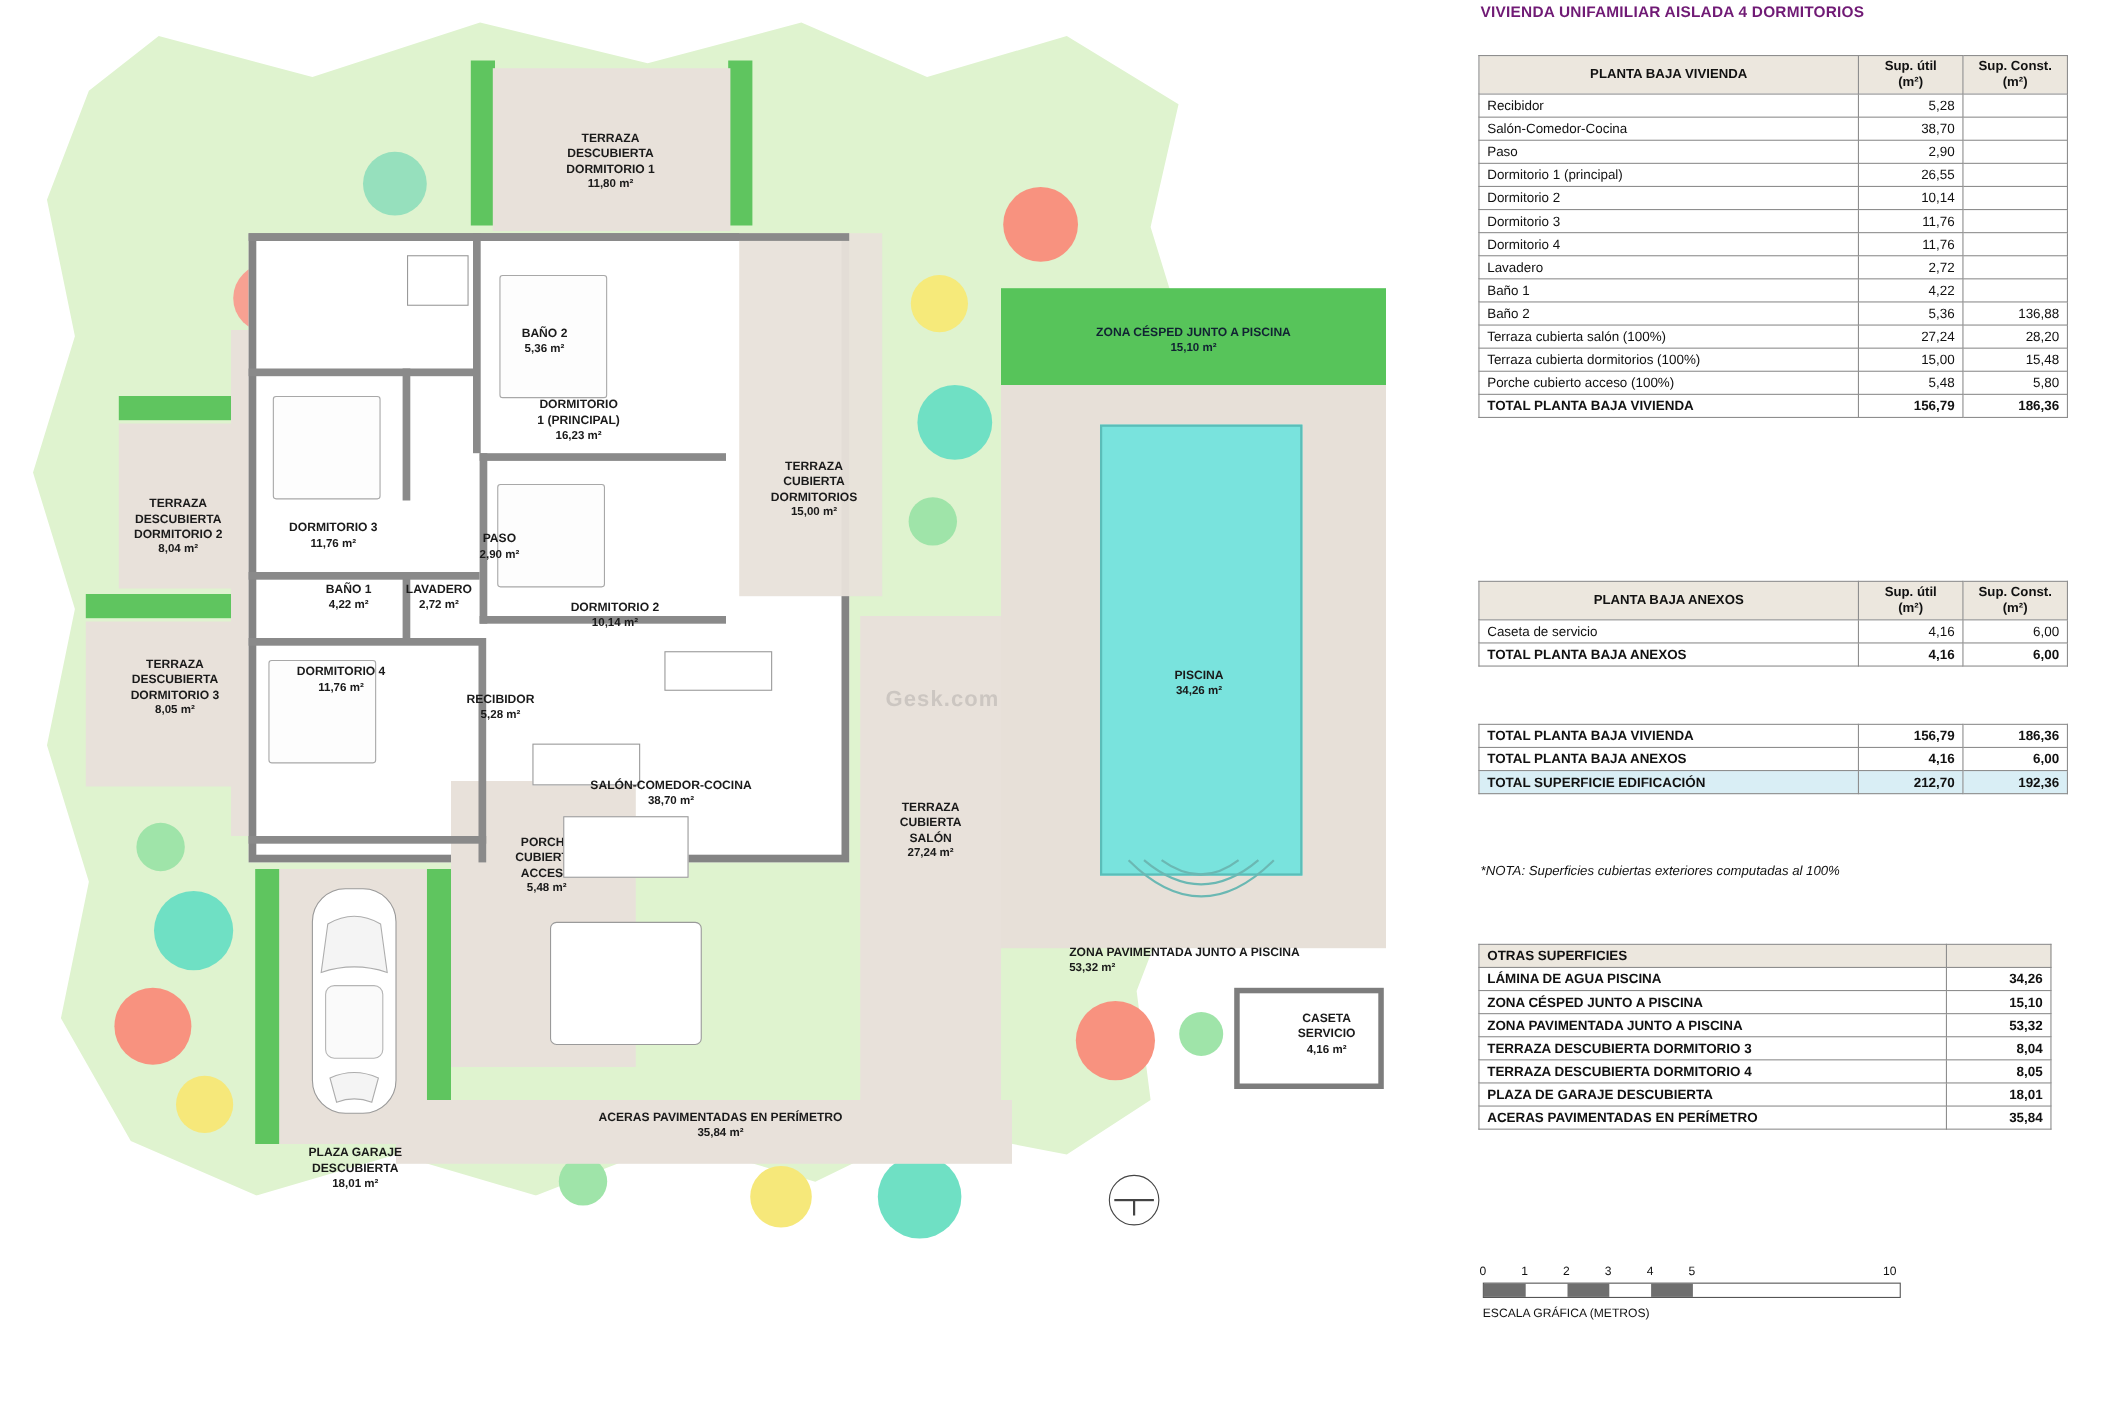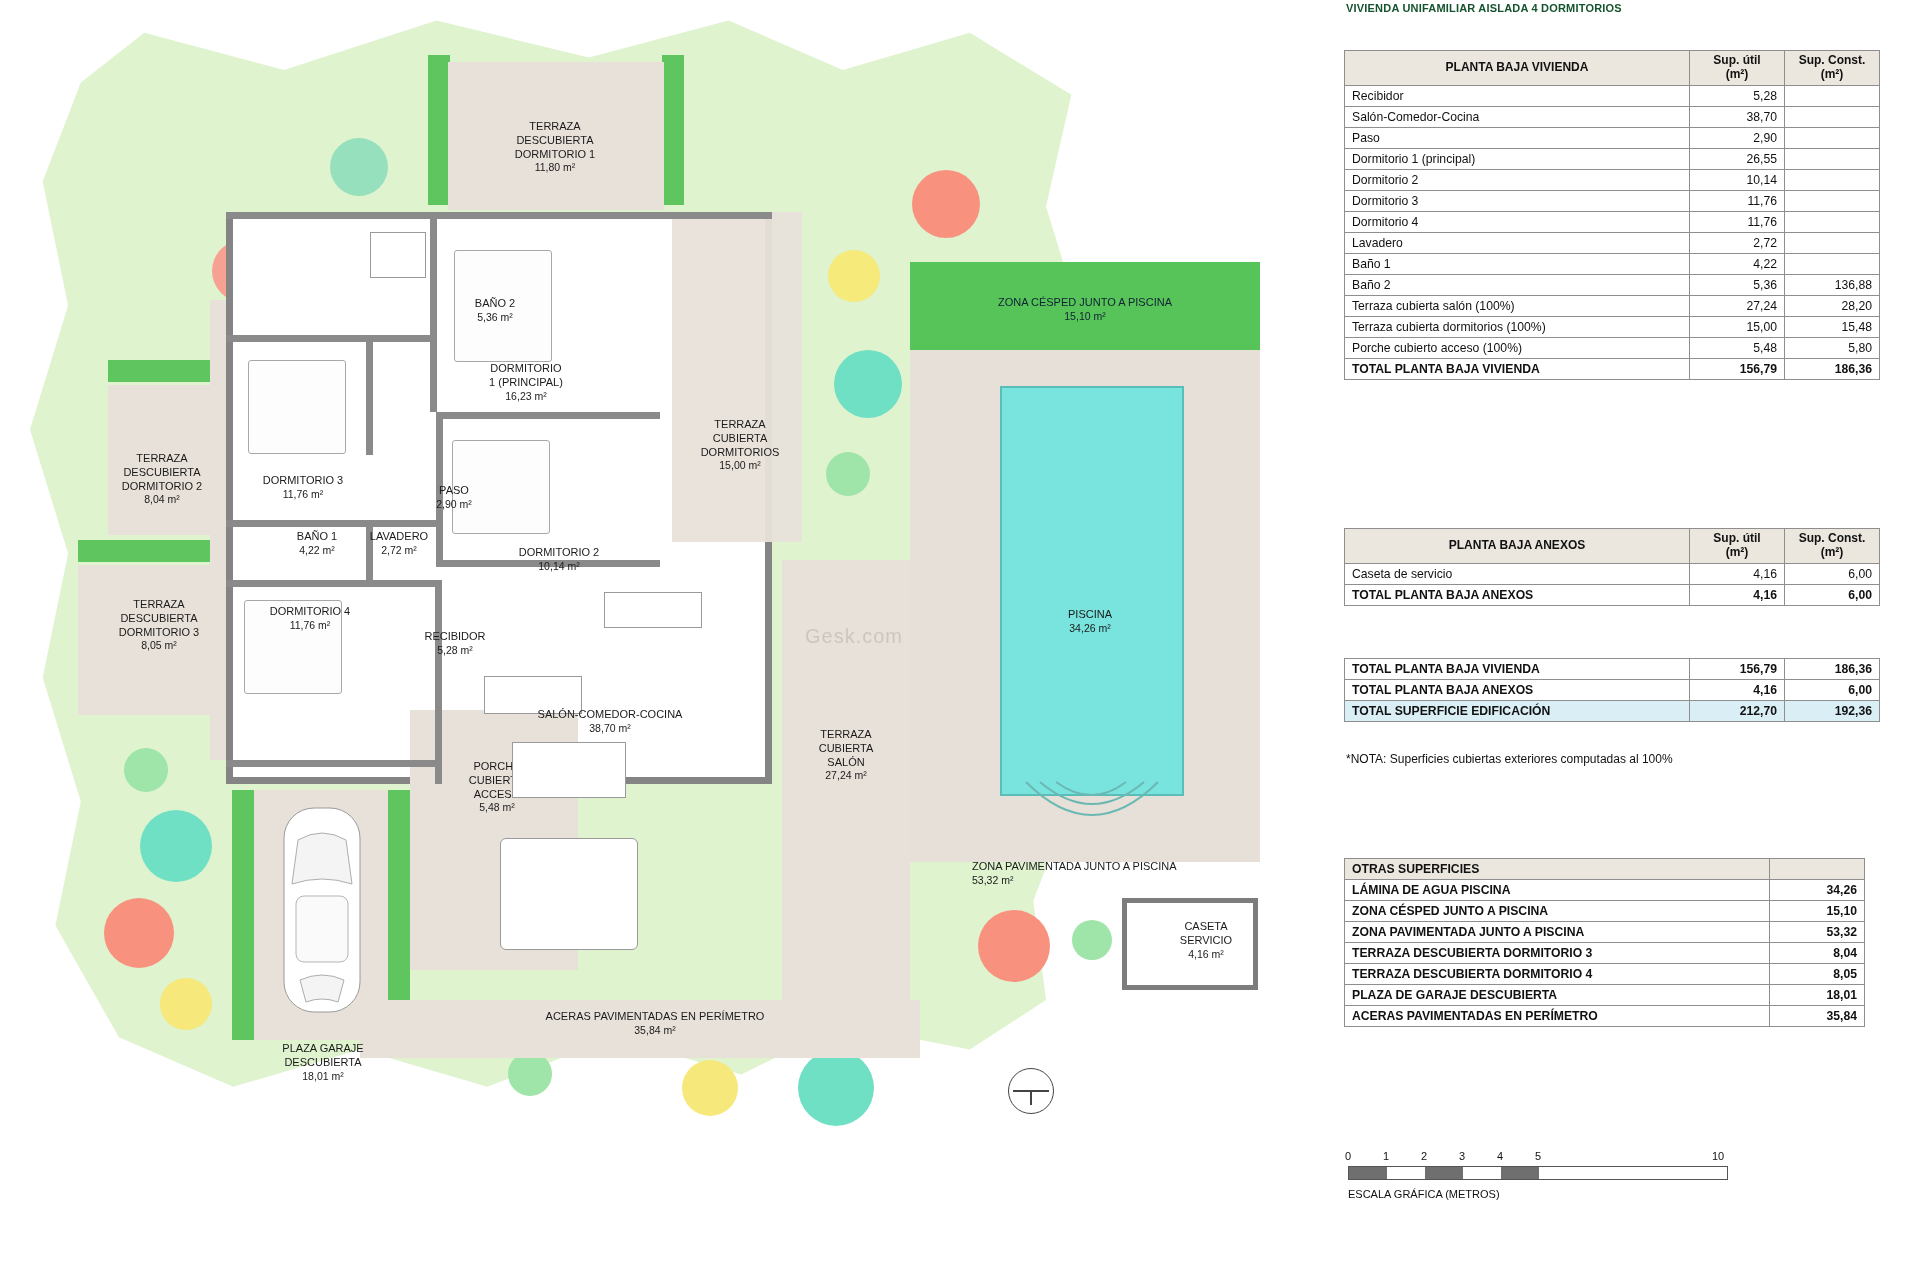--- a/index.html
+++ b/index.html
@@ -1,20 +1,20 @@
 <!DOCTYPE html>
 <html><head>
 <meta charset="utf-8">
 <style>
   html,body{margin:0;padding:0;}
   body{width:1920px;height:1280px;background:#ffffff;font-family:"Liberation Sans",sans-serif;overflow:hidden;position:relative;}
   .page{position:absolute;inset:0;}
 
   
-  .plan{position:absolute;left:0;top:0;width:1330px;height:1280px;overflow:hidden;}
+  .plan{position:absolute;left:0;top:0;width:1330px;height:1280px;overflow:hidden;font-weight:bold;}
 
   .garden{position:absolute;left:30px;top:8px;width:1270px;height:1240px;
     background:#dff3cf;
     clip-path:polygon(4% 6%,9% 2%,20% 5%,32% 1%,44% 4%,55% 1%,64% 5%,74% 2%,82% 7%,80% 16%,
       83% 26%,80% 36%,82% 46%,79% 56%,82% 64%,79% 72%,80% 80%,74% 84%,64% 82%,56% 86%,
       46% 83%,36% 87%,26% 84%,16% 87%,7% 83%,2% 74%,4% 64%,1% 54%,3% 44%,0% 34%,3% 24%,1% 14%);
   }
   .treeG{position:absolute;border-radius:50%;}
 
   
@@ -36,21 +36,21 @@
   .furnR{position:absolute;border:1px solid #a8a8a8;background:#fdfdfd;border-radius:3px;}
 
   .northmark{position:absolute;width:44px;height:44px;border:1.5px solid #444;border-radius:50%;}
   .northmark:before{content:"";position:absolute;left:4px;top:21px;width:36px;height:1.5px;background:#444;}
   .northmark:after{content:"";position:absolute;left:21px;top:22px;width:1.5px;height:14px;background:#444;}
 
   .watermark{position:absolute;left:805px;top:625px;font-size:20px;color:rgba(120,120,120,.25);letter-spacing:1px;}
 
   
   .panel{position:absolute;left:1338px;top:0;width:582px;height:1280px;}
-  .maintitle{position:absolute;left:8px;top:2px;font-size:11px;font-weight:bold;letter-spacing:.2px;color:#14532d;}
+  .maintitle{position:absolute;left:8px;top:2px;font-size:14px;font-weight:bold;letter-spacing:.2px;color:#701a75;}
   table{border-collapse:collapse;font-size:12.2px;color:#111;}
   .tbl{position:absolute;}
   .tbl td,.tbl th{border:1px solid #8e8e8e;padding:3px 7px;background:#fff;}
   .hdr td{background:#ece7de;font-weight:bold;text-align:center;font-size:12px;line-height:1.15;}
   .c-name{width:330px;text-align:left;}
   .c-num{width:80px;text-align:right;}
   .tot td{font-weight:bold;}
   .hl td{background:#d9eef5;font-weight:bold;}
   .note{position:absolute;font-size:12px;color:#111;}
   .single-head td{background:#ece7de;font-weight:bold;}
@@ -380,21 +380,21 @@
             <td class="c-num">4,16</td>
             <td class="c-num">6,00</td>
           </tr>
           <tr class="hl">
             <td class="c-name">TOTAL SUPERFICIE EDIFICACIÓN</td>
             <td class="c-num">212,70</td>
             <td class="c-num">192,36</td>
           </tr>
         </tbody>
     </table>
-    <div class="note" style="left:8px;top:752px;">*NOTA: Superficies cubiertas exteriores computadas al 100%</div>
+    <div class="note" style="left:8px;top:784px;font-style:italic;">*NOTA: Superficies cubiertas exteriores computadas al 100%</div>
 
 
     <table class="tbl" style="left:6px;top:858px;">
       <tbody id="t5-body">
           <tr class="single-head">
             <td class="c-name" style="width:410px">OTRAS SUPERFICIES</td>
             <td class="c-num">&nbsp;</td>
           </tr>
           <tr class="tot">
             <td class="c-name" style="width:410px">LÁMINA DE AGUA PISCINA</td>

